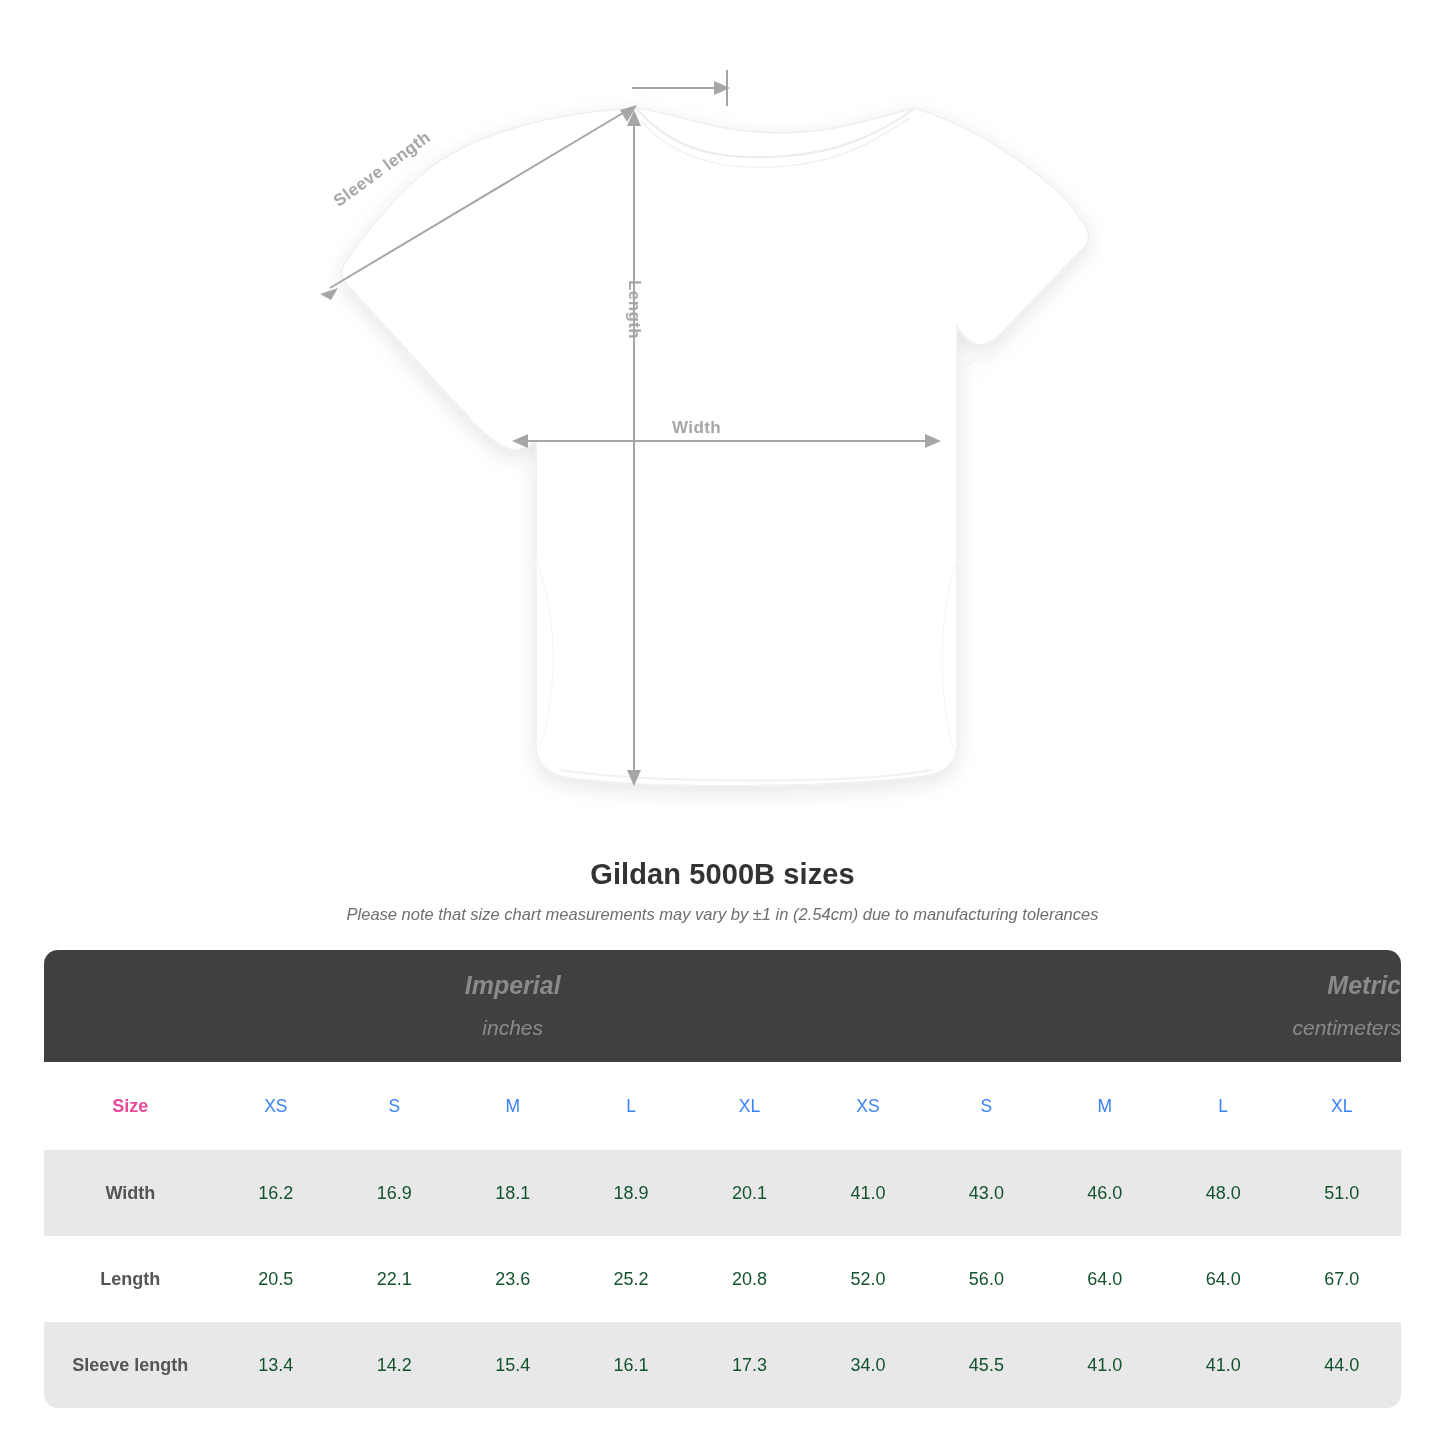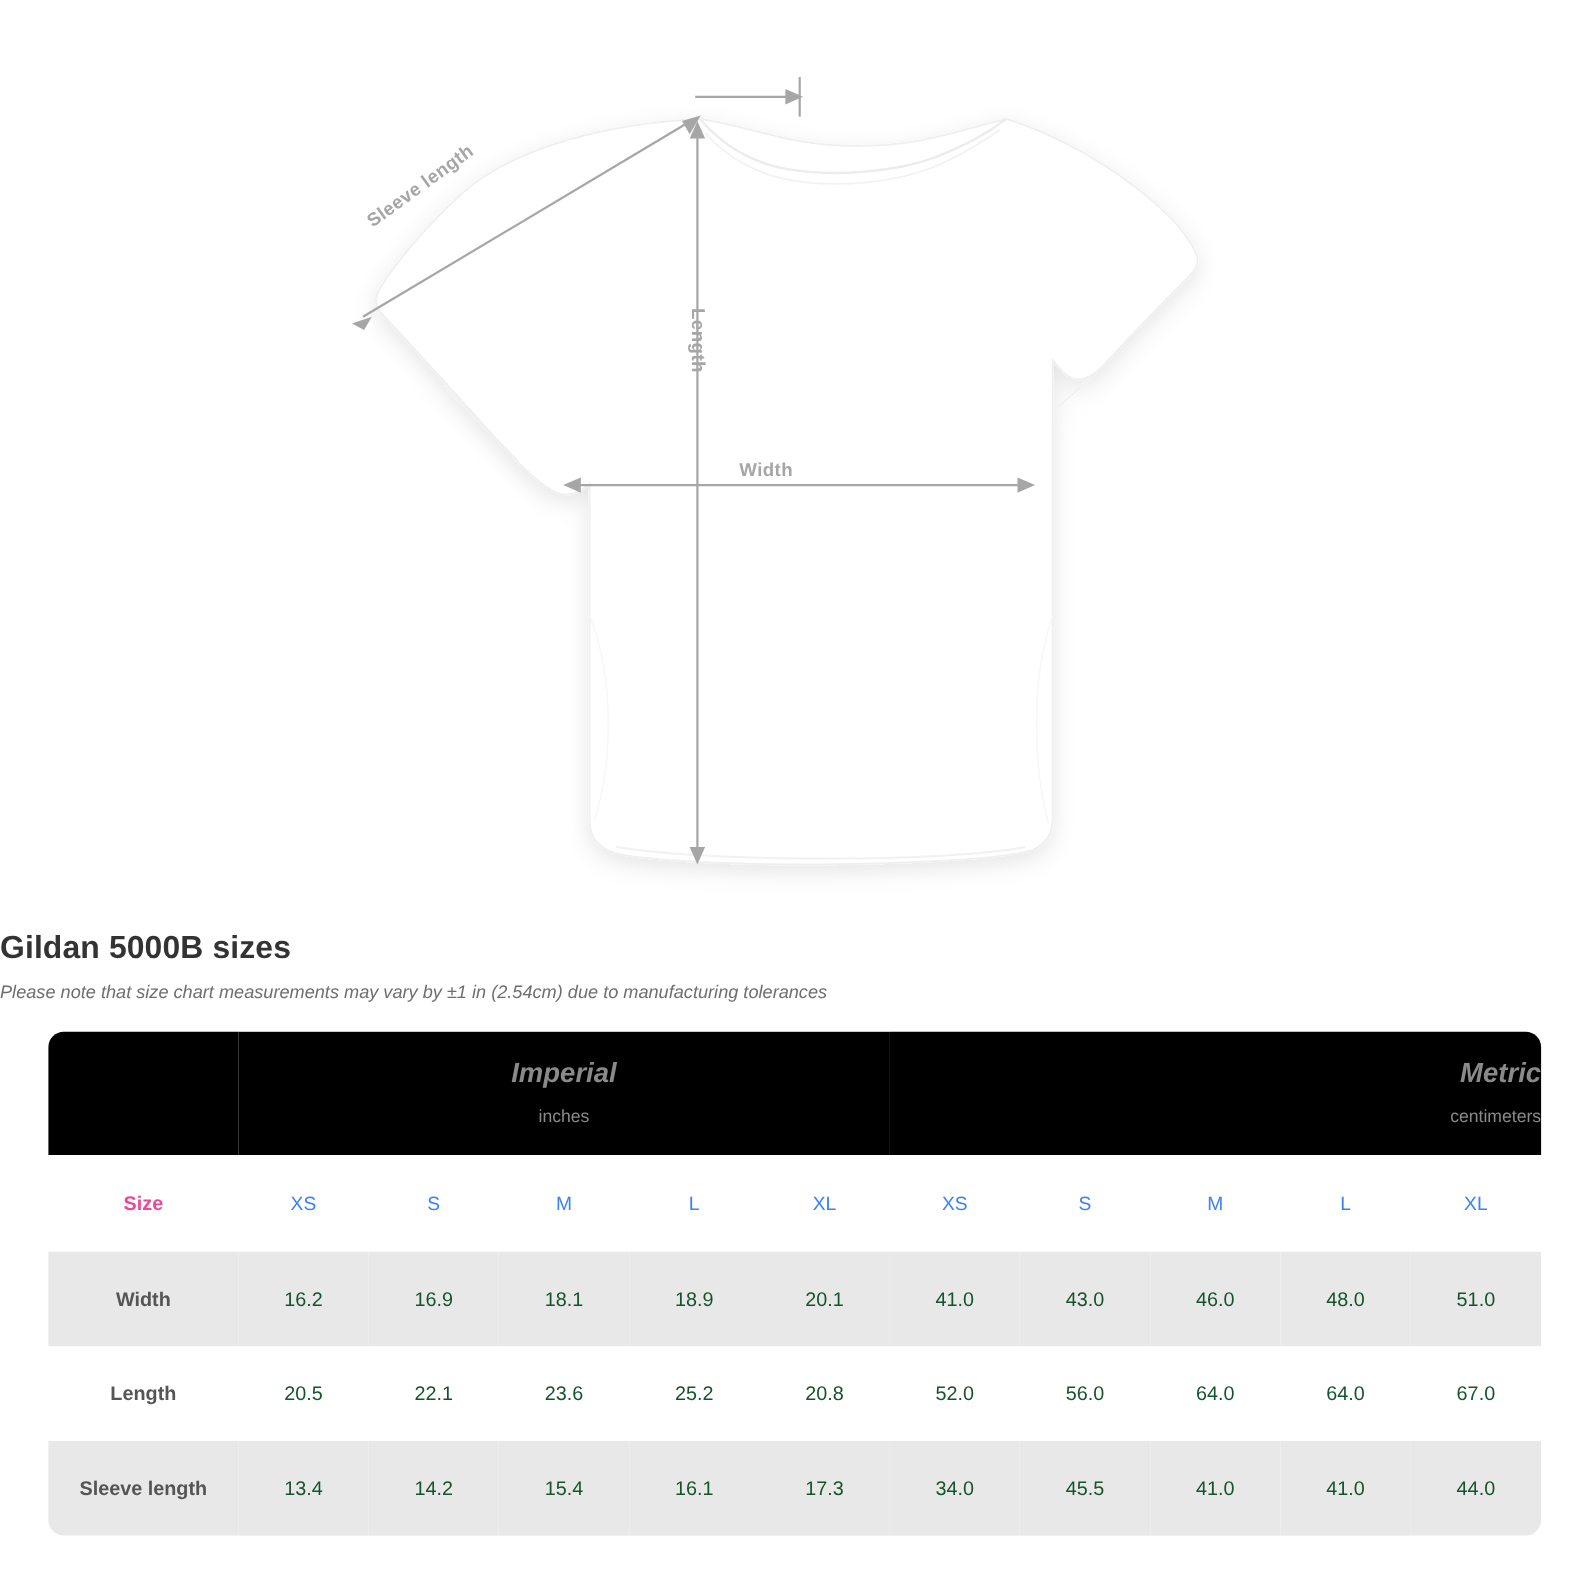--- a/index.html
+++ b/index.html
@@ -53,21 +53,22 @@
     transform: rotate(90deg);
     transform-origin: left top;
   }
   .label-width {
     left: 672px;
     top: 418px;
   }
 
   
   .title-block {
-    margin-top: 16px;
+    text-align: center;
+    margin-top: 28px;
   }
   .chart-title {
     font-size: 29px;
     font-weight: bold;
     color: #333333;
     margin: 0 0 14px 0;
     letter-spacing: 0.1px;
   }
   .chart-note {
     font-size: 16.5px;
@@ -89,41 +90,42 @@
   table.size-table td, table.size-table th {
     text-align: center;
     vertical-align: middle;
     font-weight: normal;
   }
   .col-label { width: 172px; }
   .col-val   { width: 118px; }
 
   
   .unit-row td {
-    background: #000000;
+    background: #404040;
     height: 112px;
     padding: 0;
   }
   .unit-row td.corner-left {
     border-top-left-radius: 14px;
     border-bottom-left-radius: 0;
   }
   .unit-row td.corner-right {
     border-top-right-radius: 14px;
     text-align: right;
   }
   .unit-name {
     font-size: 25px;
     font-style: italic;
     font-weight: bold;
     color: #8a8a8a;
     line-height: 1.1;
   }
   .unit-sub {
-    font-size: 16px;
+    font-size: 21px;
+    font-style: italic;
     color: #8a8a8a;
     margin-top: 16px;
   }
 
   
   .size-row td {
     height: 86px;
     background: #ffffff;
     font-size: 17.5px;
     color: #3b82f6;

